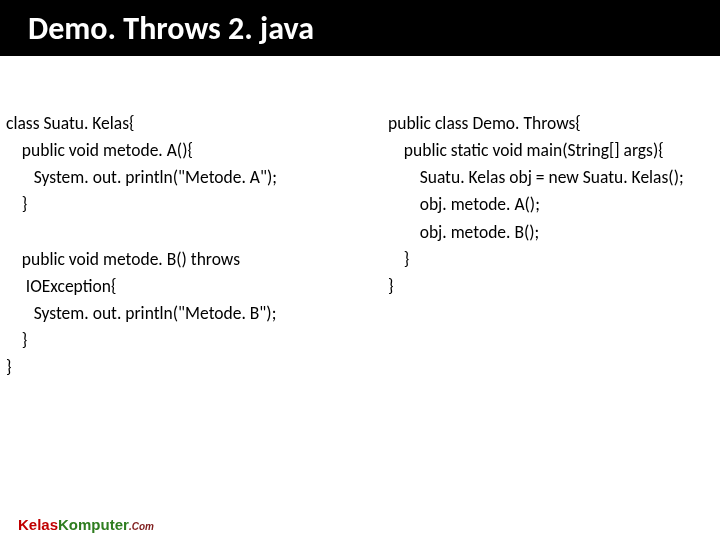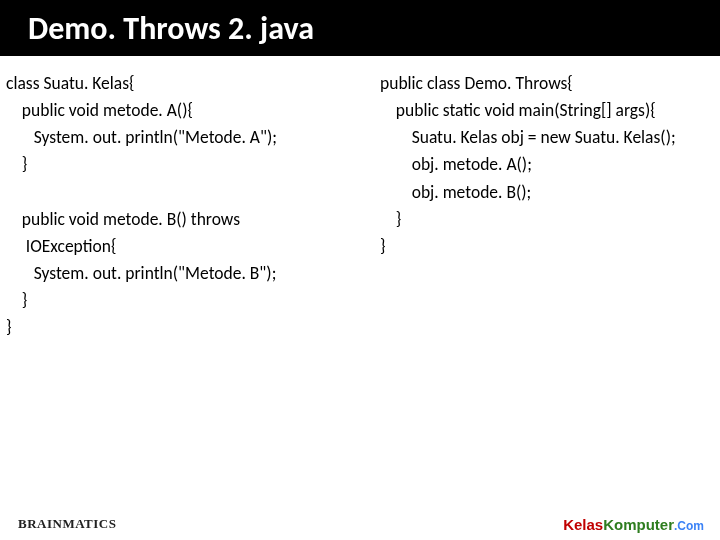--- a/index.html
+++ b/index.html
@@ -19,21 +19,22 @@
     align-items: center;
     padding-left: 28px;
   }
   .title-bar h1 {
     font-size: 32px;
     font-weight: 700;
   }
   .content {
     display: flex;
     padding: 14px 8px 0 6px;
-    gap: 4px;
+    gap: 12px;
+    margin-top: 40px;
   }
   .col {
     font-size: 17.5px;
     line-height: 1.55;
     color: #000;
     white-space: pre;
     font-family: Calibri, Arial, sans-serif;
   }
   .left { flex: 0 0 370px; }
   .right { flex: 1; }
@@ -73,21 +74,21 @@
     font-size: 8px;
   }
   .logo-right .brand {
     font-family: 'Comic Sans MS', cursive, sans-serif;
     font-size: 15px;
     font-weight: 700;
     line-height: 1;
   }
   .logo-right .ilmu { color: #c00000; }
   .logo-right .komputer { color: #2e7d1f; text-align: right; }
-  .logo-right .com { color: #3b82f6; font-size: 12px; }
+  .logo-right .com { color: #7f1d1d; font-size: 10px; font-style: italic; }
   .logo-right .tag {
     font-size: 6px;
     color: #777;
   }
 </style>
 </head>
 <body>
 
 <div class="title-bar">
   <h1>Demo. Throws 2. java</h1>
@@ -107,23 +108,19 @@
   <div class="col right">public class Demo. Throws{
     public static void main(String[] args){
         Suatu. Kelas obj = new Suatu. Kelas();
         obj. metode. A();
         obj. metode. B();
     }
 }</div>
 </div>
 
 <div class="footer">
-  <div class="logo-left">
-    <span class="brand">BRAINMATICS</span>
-    <span class="tag"></span>
-  </div>
   <div class="logo-right">
     <span class="brand">
       <span class="ilmu">Kelas</span><span class="komputer">Komputer</span><span class="com">.Com</span>
     </span>
     <span class="tag"></span>
   </div>
 </div>
 
 </body></html>

